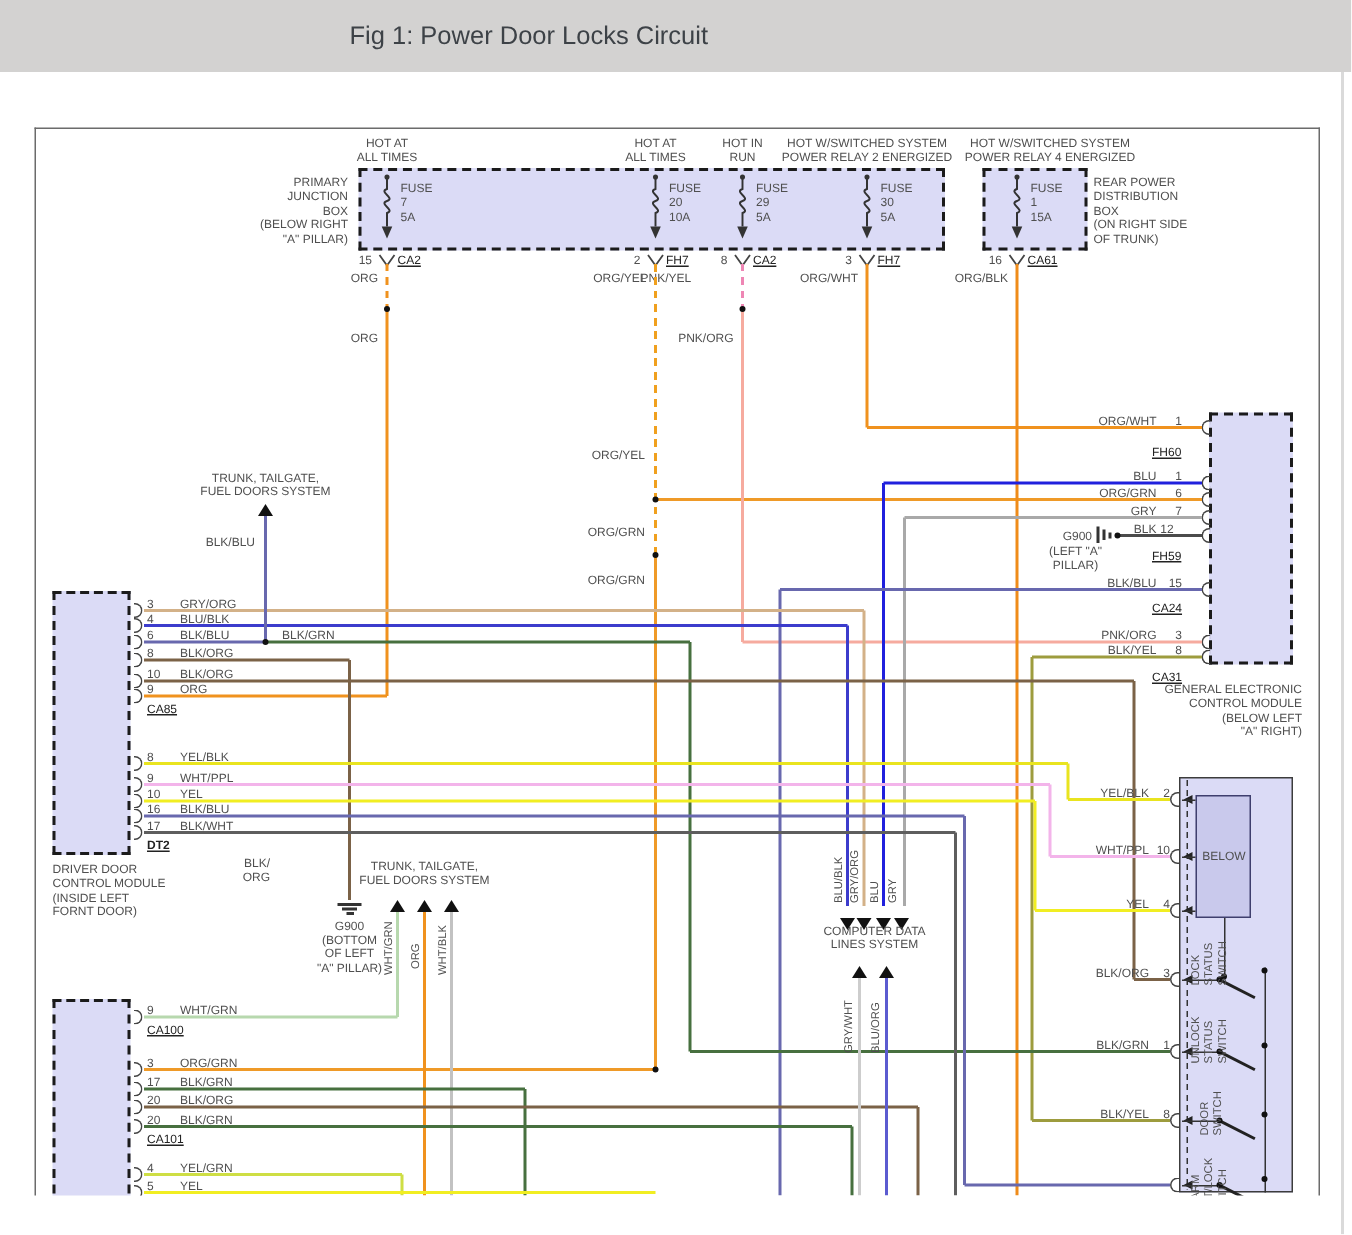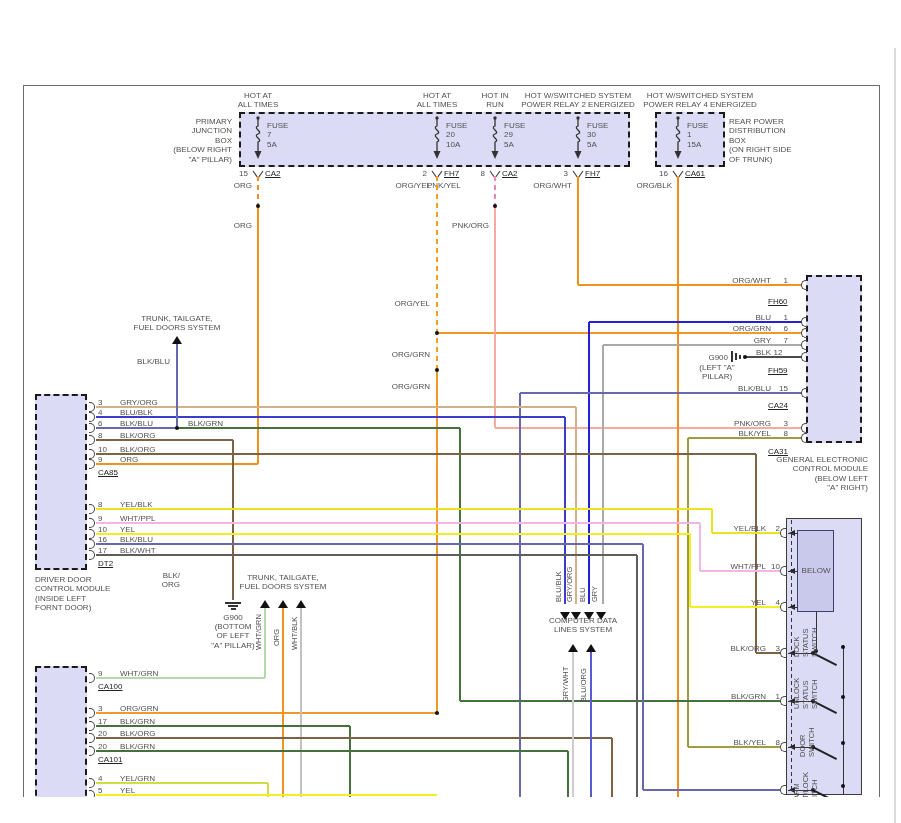--- a/index.html
+++ b/index.html
@@ -13,20 +13,23 @@
   .lbl{font-size:8px;line-height:1.18;color:#4f4f4f;white-space:nowrap;}
   .pre{white-space:pre-line;}
   .conn{color:#222;text-decoration:underline;}
   .rot{transform-origin:0 0;transform:rotate(-90deg);font-size:7.5px;}
   #rightline{position:absolute;top:48px;width:2px;height:775px;background:#dadada;}
 </style>
 </head>
 <body>
 <div id="page">
 
+<div id="header" style="background: rgb(211, 210, 209);">
+  <span id="title">Fig 1: Power Door Locks Circuit</span>
+</div>
 <div id="diagram">
       <div style="left: 215px; top: 26px; width: 391px; height: 55px; box-sizing: border-box; border: 2px dashed rgb(27, 27, 27); background: rgb(219, 219, 246);"></div>
       <div style="left: 631px; top: 26px; width: 70px; height: 55px; box-sizing: border-box; border: 2px dashed rgb(27, 27, 27); background: rgb(219, 219, 246);"></div>
       <div style="left: 11px; top: 308px; width: 52px; height: 176px; box-sizing: border-box; border: 2px dashed rgb(27, 27, 27); background: rgb(219, 219, 246);"></div>
       <div style="left: 11px; top: 580px; width: 52px; height: 140px; box-sizing: border-box; border: 2px dashed rgb(27, 27, 27); background: rgb(219, 219, 246);"></div>
       <div style="left: 782px; top: 189px; width: 56px; height: 168px; box-sizing: border-box; border: 2px dashed rgb(27, 27, 27); background: rgb(219, 219, 246);"></div>
       <div style="left: 762px; top: 432px; width: 76px; height: 277px; box-sizing: border-box; border: 1.3px solid rgb(60, 60, 60); background: rgb(219, 219, 246);"></div>
       <div style="left: 773px; top: 444px; width: 37px; height: 82px; box-sizing: border-box; border: 1.3px solid rgb(63, 63, 110); background: rgb(201, 201, 236);"></div>
       <div style="left: 767px; top: 434px; width: 1.2px; height: 273px; background-image: repeating-linear-gradient(rgb(51, 51, 51) 0px, rgb(51, 51, 51) 4px, transparent 4px, transparent 7px);"></div>
       <div style="left: 227px; top: 28px; width: 14px; height: 46px;"><svg width="14" height="46" viewBox="0 0 14 46">
@@ -217,21 +220,21 @@
       <div class="lbl" style="left: 96px; top: 428px; width: 70px; text-align: left;">WHT/PPL</div>
       <div style="left: 65px; top: 443px; width: 6px; height: 10px; border-top: 1.3px solid rgb(68, 68, 68); border-right: 1.3px solid rgb(68, 68, 68); border-bottom: 1.3px solid rgb(68, 68, 68); border-left: none; border-image: initial; box-sizing: border-box; border-radius: 0px 6px 6px 0px;"></div>
       <div class="lbl" style="left: 74px; top: 439px; width: 16px; text-align: left;">10</div>
       <div class="lbl" style="left: 96px; top: 439px; width: 70px; text-align: left;">YEL</div>
       <div style="left: 65px; top: 453px; width: 6px; height: 10px; border-top: 1.3px solid rgb(68, 68, 68); border-right: 1.3px solid rgb(68, 68, 68); border-bottom: 1.3px solid rgb(68, 68, 68); border-left: none; border-image: initial; box-sizing: border-box; border-radius: 0px 6px 6px 0px;"></div>
       <div class="lbl" style="left: 74px; top: 449px; width: 16px; text-align: left;">16</div>
       <div class="lbl" style="left: 96px; top: 449px; width: 70px; text-align: left;">BLK/BLU</div>
       <div style="left: 65px; top: 464px; width: 6px; height: 10px; border-top: 1.3px solid rgb(68, 68, 68); border-right: 1.3px solid rgb(68, 68, 68); border-bottom: 1.3px solid rgb(68, 68, 68); border-left: none; border-image: initial; box-sizing: border-box; border-radius: 0px 6px 6px 0px;"></div>
       <div class="lbl" style="left: 74px; top: 460px; width: 16px; text-align: left;">17</div>
       <div class="lbl" style="left: 96px; top: 460px; width: 70px; text-align: left;">BLK/WHT</div>
-      <div class="lbl conn" style="left: 74px; top: 473px; width: 40px; text-align: left;">DT2</div>
+      <div class="lbl conn" style="left: 74px; top: 473px; width: 40px; text-align: left; font-weight: bold;">DT2</div>
       <div class="lbl pre" style="left: 11px; top: 489px; width: 110px; text-align: left;">DRIVER DOOR
 CONTROL MODULE
 (INSIDE LEFT
 FORNT DOOR)</div>
       <div class="lbl" style="left: 164px; top: 333px; width: 60px; text-align: left;">BLK/GRN</div>
       <div style="left: 65px; top: 587px; width: 6px; height: 10px; border-top: 1.3px solid rgb(68, 68, 68); border-right: 1.3px solid rgb(68, 68, 68); border-bottom: 1.3px solid rgb(68, 68, 68); border-left: none; border-image: initial; box-sizing: border-box; border-radius: 0px 6px 6px 0px;"></div>
       <div class="lbl" style="left: 74px; top: 583px; width: 16px; text-align: left;">9</div>
       <div class="lbl" style="left: 96px; top: 583px; width: 70px; text-align: left;">WHT/GRN</div>
       <div style="left: 65px; top: 622px; width: 6px; height: 10px; border-top: 1.3px solid rgb(68, 68, 68); border-right: 1.3px solid rgb(68, 68, 68); border-bottom: 1.3px solid rgb(68, 68, 68); border-left: none; border-image: initial; box-sizing: border-box; border-radius: 0px 6px 6px 0px;"></div>
       <div class="lbl" style="left: 74px; top: 618px; width: 16px; text-align: left;">3</div>

